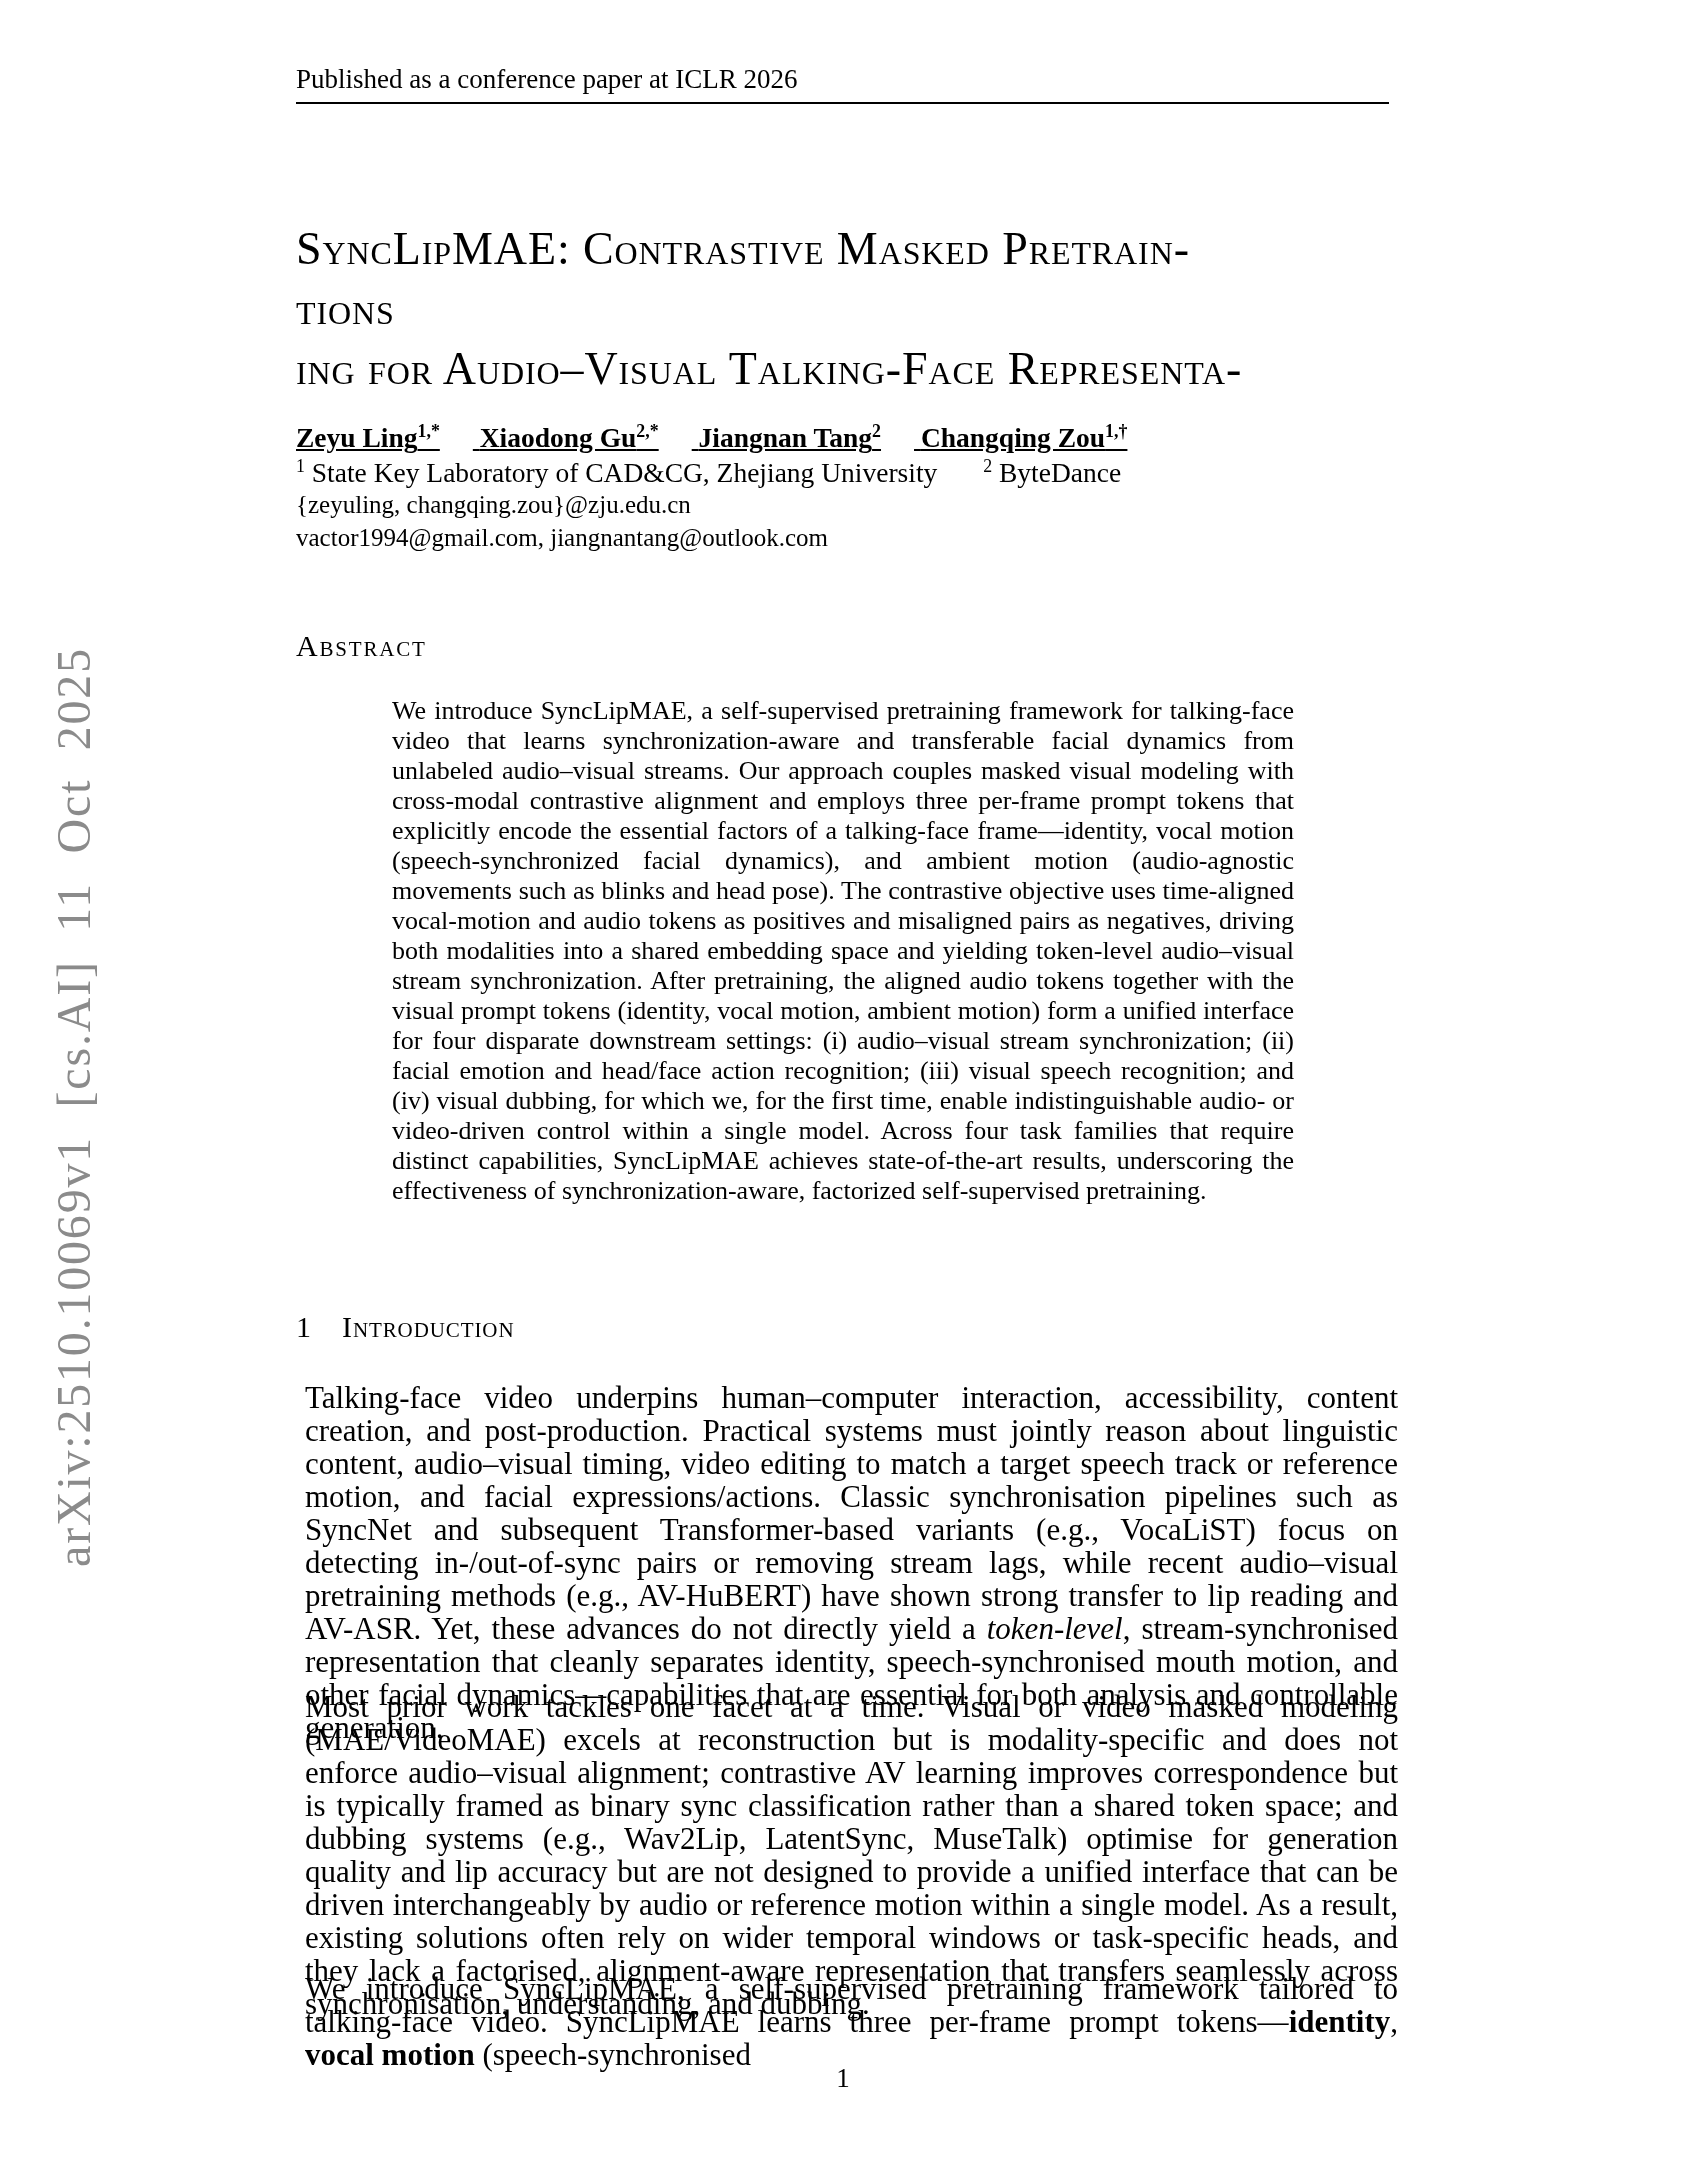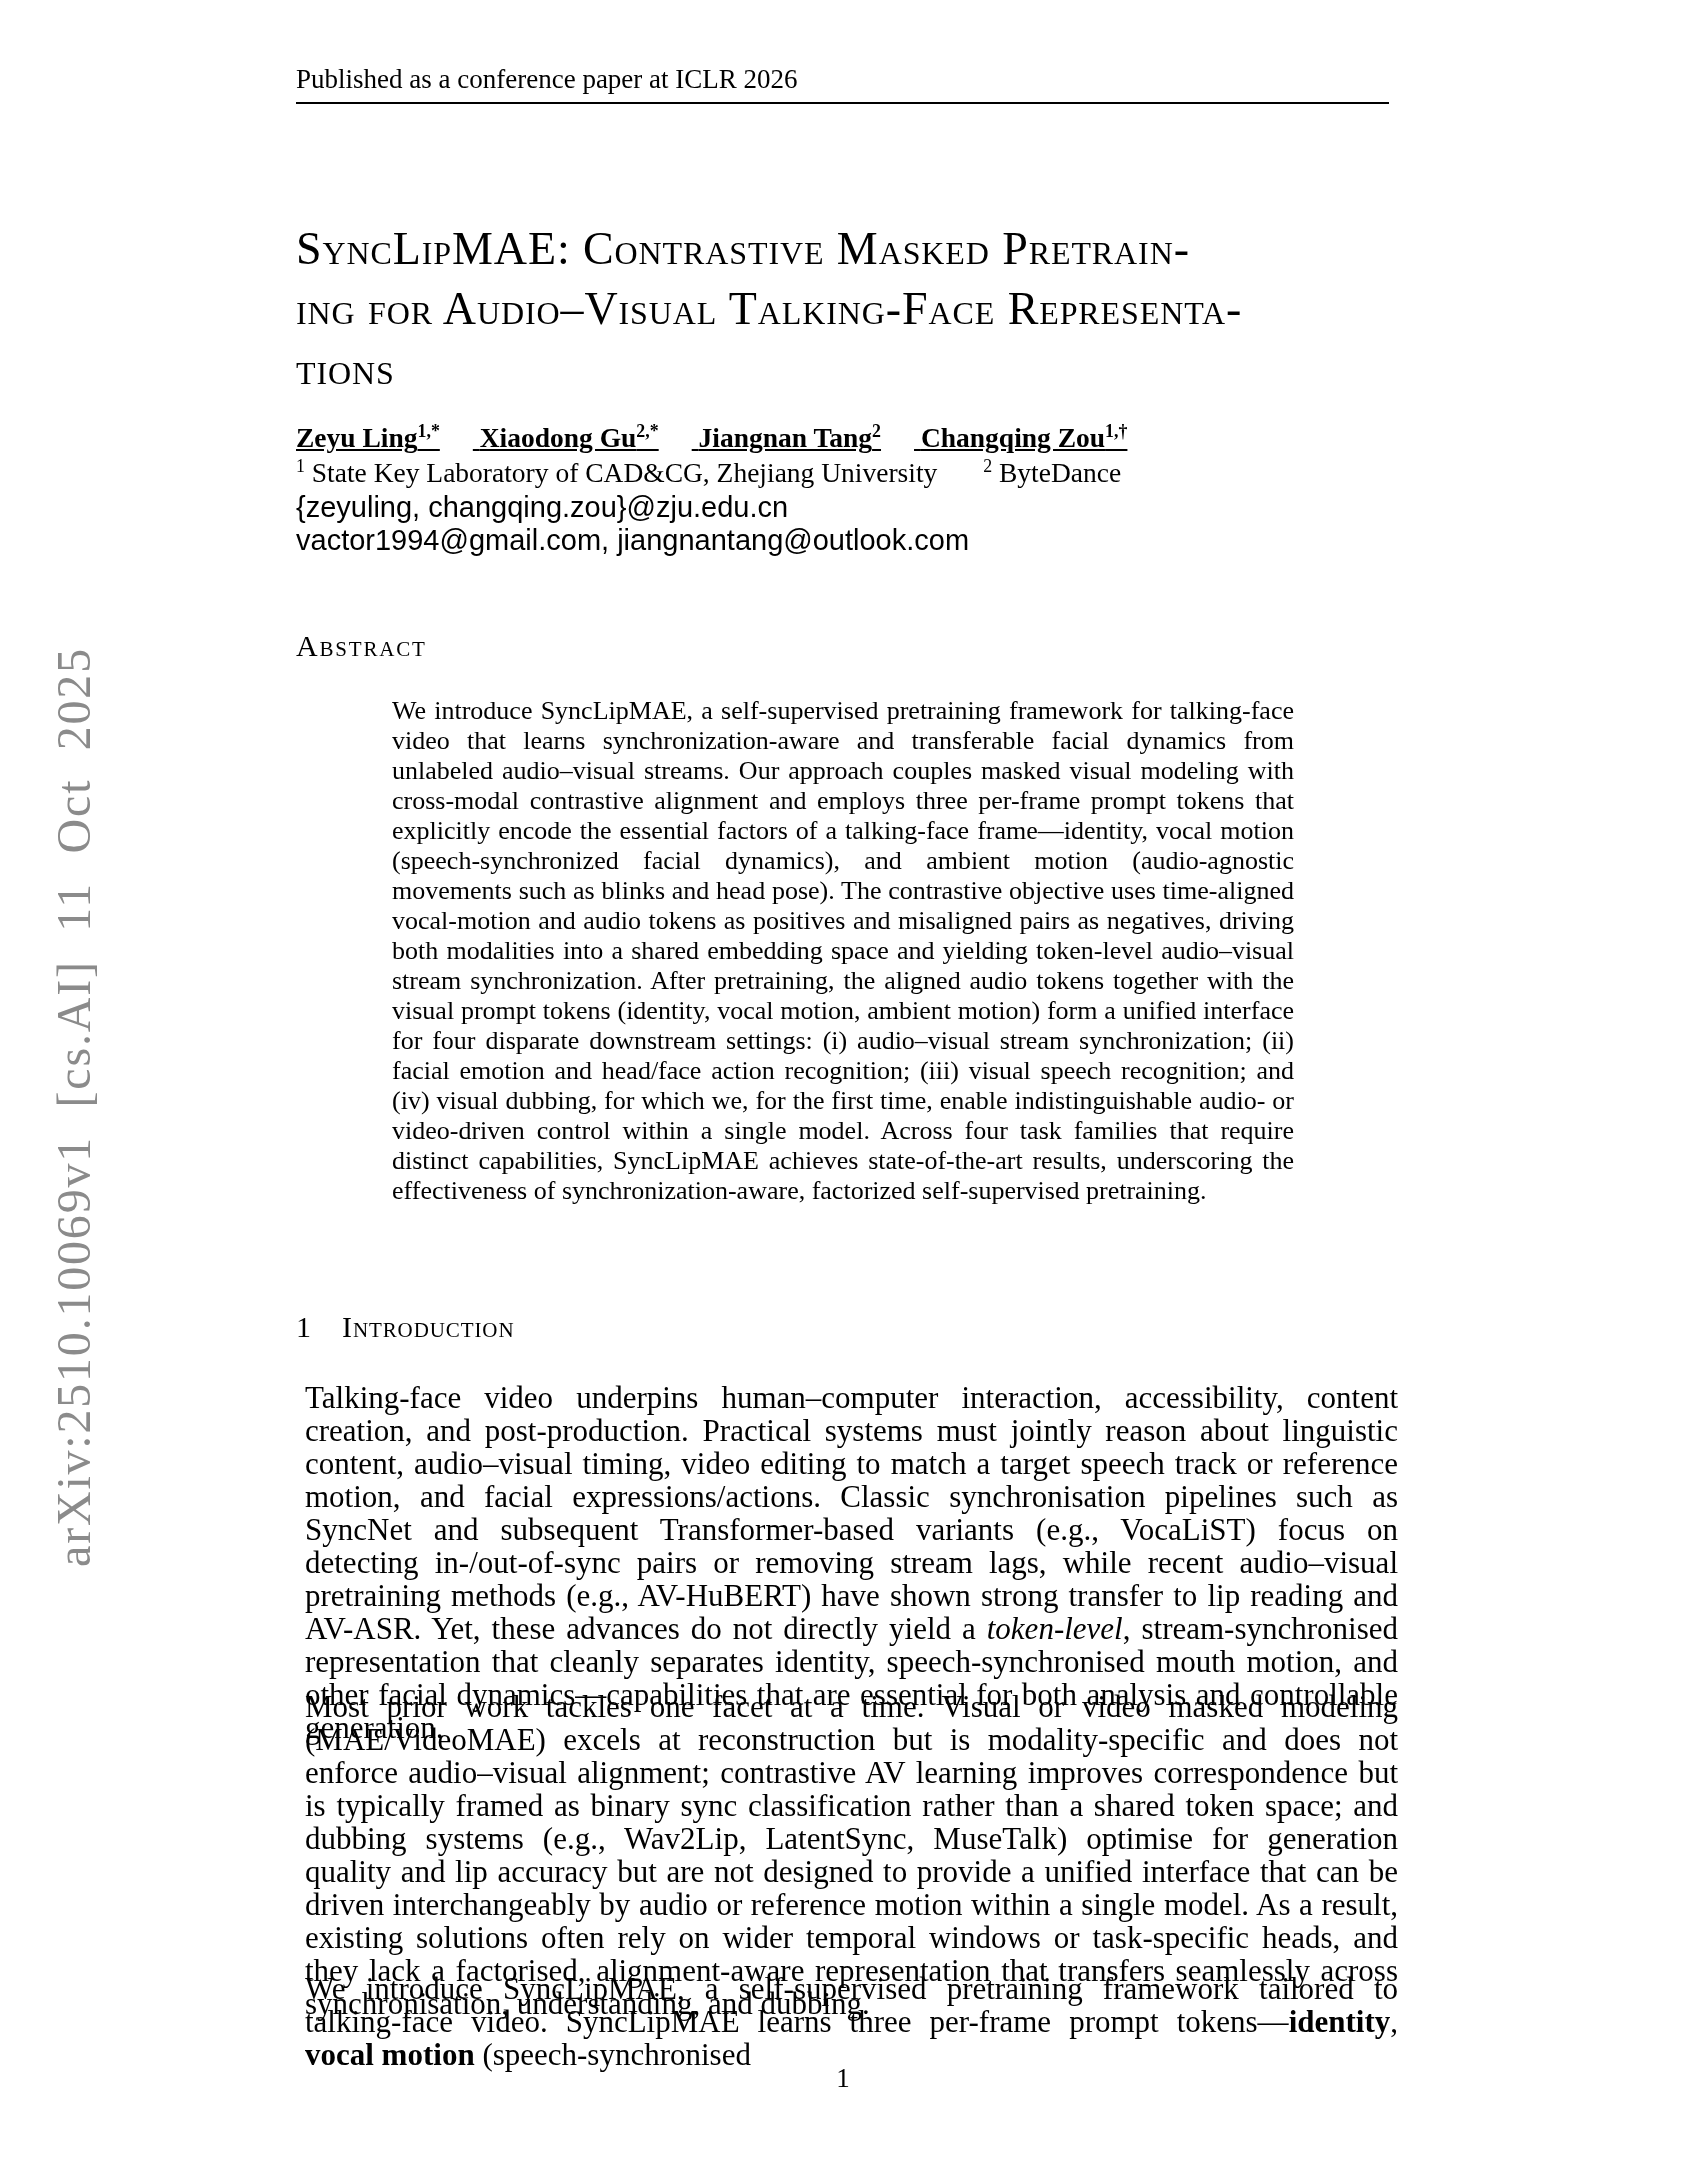--- a/index.html
+++ b/index.html
@@ -66,22 +66,22 @@
     vertical-align: super;
     line-height: 0;
   }
   .affils {
     top: 457px;
     font-size: 27.5px;
     white-space: nowrap;
   }
   .affil-2 { margin-left: 39px; }
   .email {
-    font-family: Liberation Sans, sans-serif;
-    font-size: 29px;
+    font-family: Liberation Serif, serif;
+    font-size: 25px;
     white-space: nowrap;
   }
   .email-1 { top: 491px; }
   .email-2 { top: 524px; }
   .abstract-heading {
     top: 629px;
     width: 100%;
     text-align: left;
     font-size: 30px;
     font-variant: small-caps;
@@ -131,22 +131,22 @@
 
   <div class="watermark">arXiv:2510.10069v1 [cs.AI] 11 Oct 2025</div>
 
   <div class="main">
 
     <div class="running-header">Published as a conference paper at ICLR 2026</div>
     <div class="header-rule"></div>
 
     <h1 class="title">
       <span class="title-line">SyncLipMAE: Contrastive Masked Pretrain-</span>
+      <span class="title-line">tions</span>
       <span class="title-line">ing for Audio–Visual Talking-Face Representa-</span>
-      <span class="title-line">tions</span>
     </h1>
 
     <div class="authors">
       <span class="author"><span>Zeyu Ling</span><sup>1,*</sup></span>
       <span class="author"><span>Xiaodong Gu</span><sup>2,*</sup></span>
       <span class="author"><span>Jiangnan Tang</span><sup>2</sup></span>
       <span class="author"><span>Changqing Zou</span><sup>1,†</sup></span>
     </div>
 
     <div class="affils">

